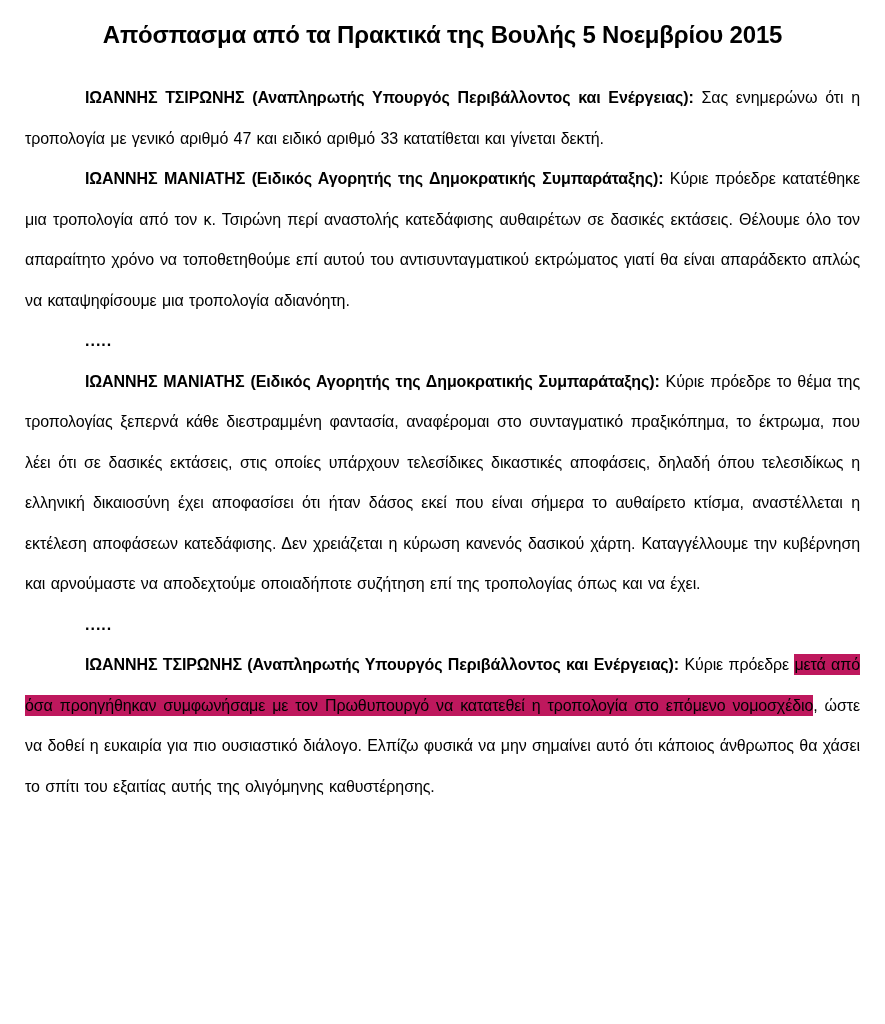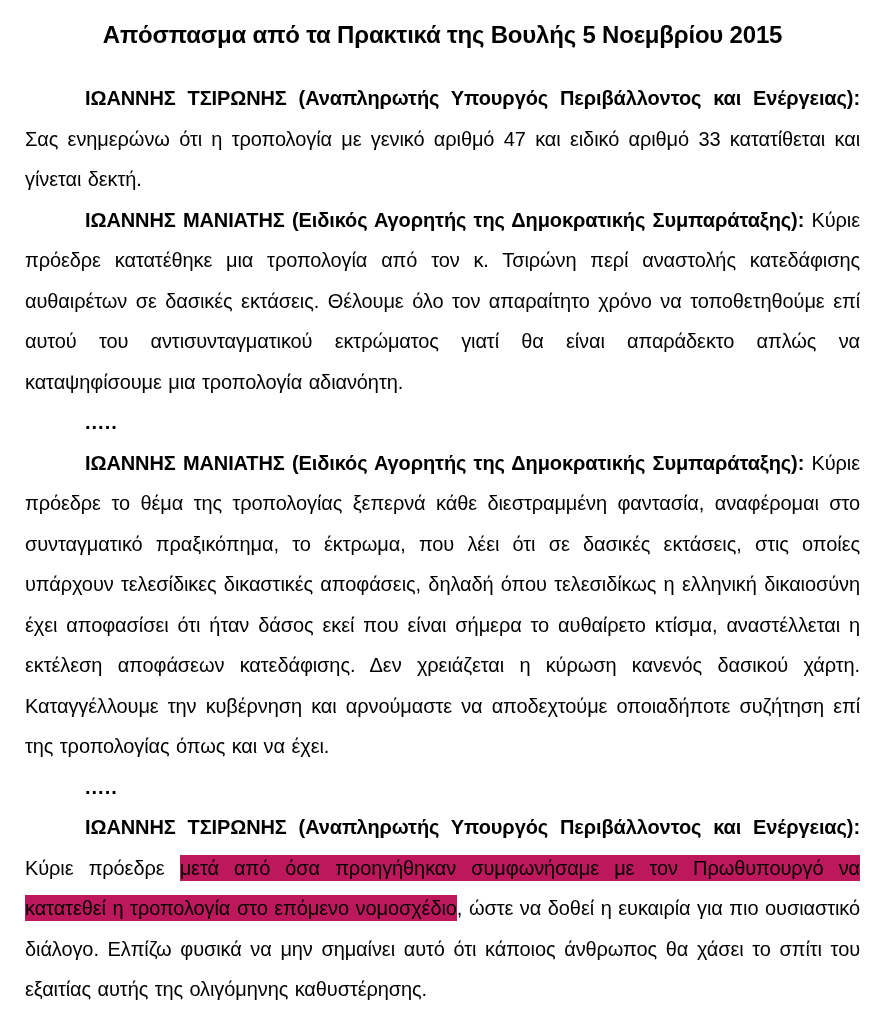--- a/index.html
+++ b/index.html
@@ -25,21 +25,21 @@
     font-weight: bold;
     font-size: 24px;
     line-height: 34px;
     margin: 0 0 26px 0;
     letter-spacing: -0.2px;
   }
   p.para {
     margin: 0;
     text-align: justify;
     text-indent: 60px;
-    font-size: 20px;
+    font-size: 16px;
     line-height: 40.5px;
     letter-spacing: -0.1px;
     word-spacing: 1px;
   }
   .speaker {
     font-weight: bold;
   }
   p.sep {
     font-weight: bold;
     text-align: left;

